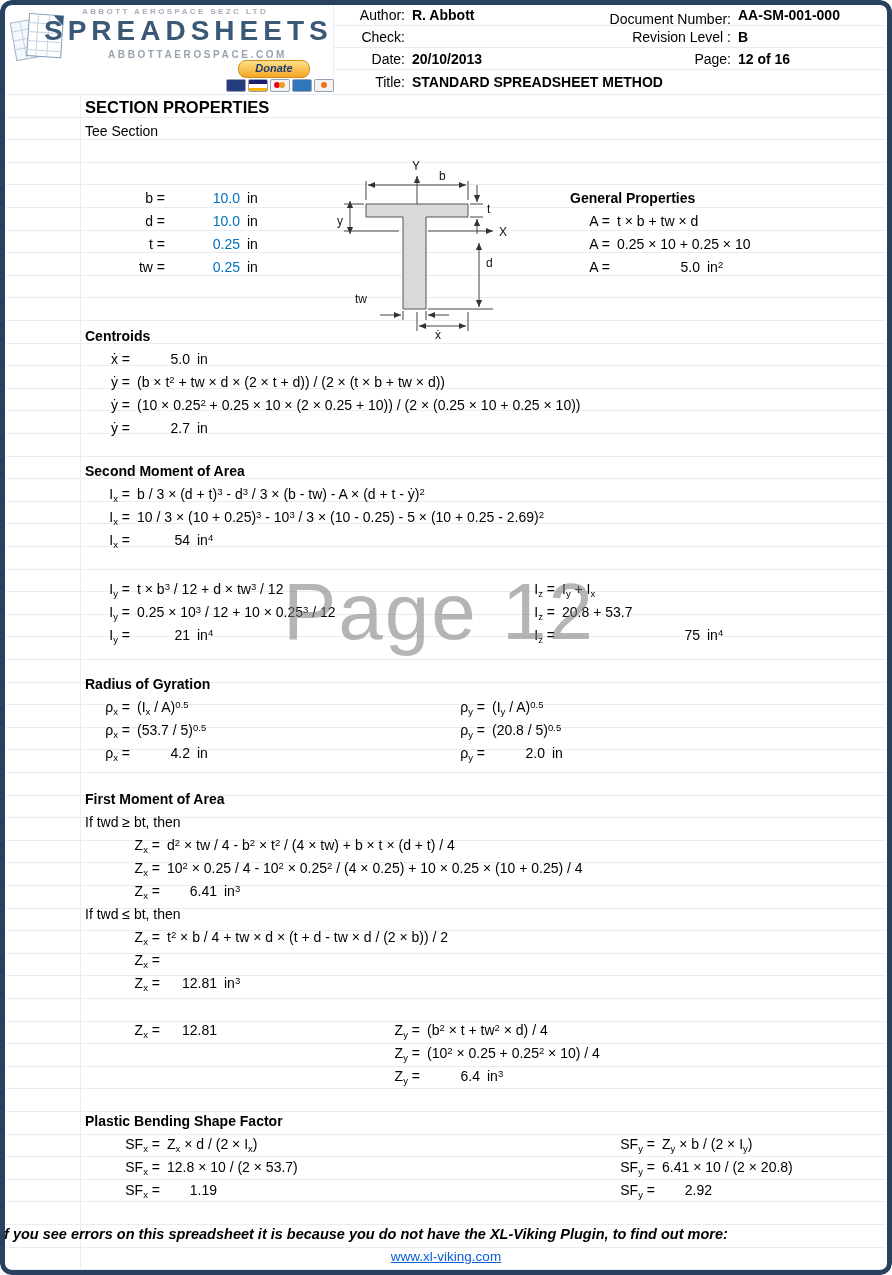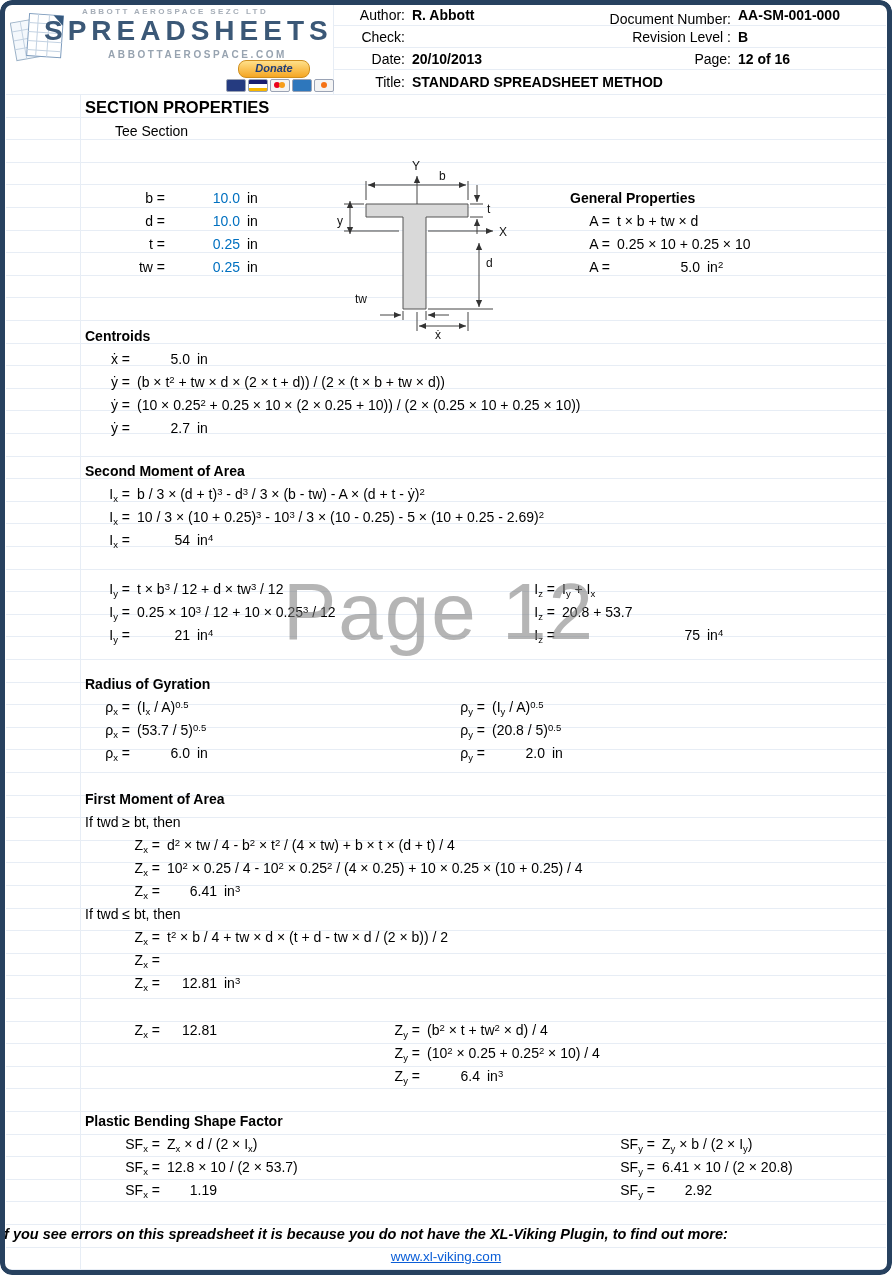--- a/index.html
+++ b/index.html
@@ -89,21 +89,21 @@
 
   <span class="hlabel" style="left:305px;top:48px;width:100px;">Date:</span>
   <span class="hvalue" style="left:412px;top:48px;">20/10/2013</span>
   <span class="hlabel" style="left:541px;top:48px;width:190px;">Page:</span>
   <span class="hvalue" style="left:738px;top:48px;">12 of 16</span>
 
   <span class="hlabel" style="left:305px;top:71px;width:100px;">Title:</span>
   <span class="hvalue" style="left:412px;top:71px;">STANDARD SPREADSHEET METHOD</span>
 
   <div class="heading" style="left:85px;top:95px;font-size:16.5px;height:24px;line-height:24px;">SECTION PROPERTIES</div>
-  <div class="plain" style="left:85px;top:120px;margin-left:30px;">Tee Section</div>
+  <div class="plain" style="left:85px;top:120px;">Tee Section</div>
 
   <div class="row" style="left:85px;top:187px;">
     <span class="var" style="width:80px;">b =</span>
     <span class="val blue" style="width:75px;">10.0</span>
     <span class="unit">in</span>
   </div>
   <div class="row" style="left:85px;top:210px;">
     <span class="var" style="width:80px;">d =</span>
     <span class="val blue" style="width:75px;">10.0</span>
     <span class="unit">in</span>
@@ -243,21 +243,21 @@
   <div class="row" style="left:85px;top:696px;">
     <span class="var" style="width:45px;">ρ<sub>x</sub> =</span>
     <span class="expr">(I<sub>x</sub> / A)<sup>0.5</sup></span>
   </div>
   <div class="row" style="left:85px;top:719px;">
     <span class="var" style="width:45px;">ρ<sub>x</sub> =</span>
     <span class="expr">(53.7 / 5)<sup>0.5</sup></span>
   </div>
   <div class="row" style="left:85px;top:742px;">
     <span class="var" style="width:45px;">ρ<sub>x</sub> =</span>
-    <span class="val" style="width:60px;">6.0</span>
+    <span class="val" style="width:60px;">4.2</span>
     <span class="unit">in</span>
   </div>
   <div class="row" style="left:440px;top:696px;">
     <span class="var" style="width:45px;">ρ<sub>y</sub> =</span>
     <span class="expr">(I<sub>y</sub> / A)<sup>0.5</sup></span>
   </div>
   <div class="row" style="left:440px;top:719px;">
     <span class="var" style="width:45px;">ρ<sub>y</sub> =</span>
     <span class="expr">(20.8 / 5)<sup>0.5</sup></span>
   </div>

